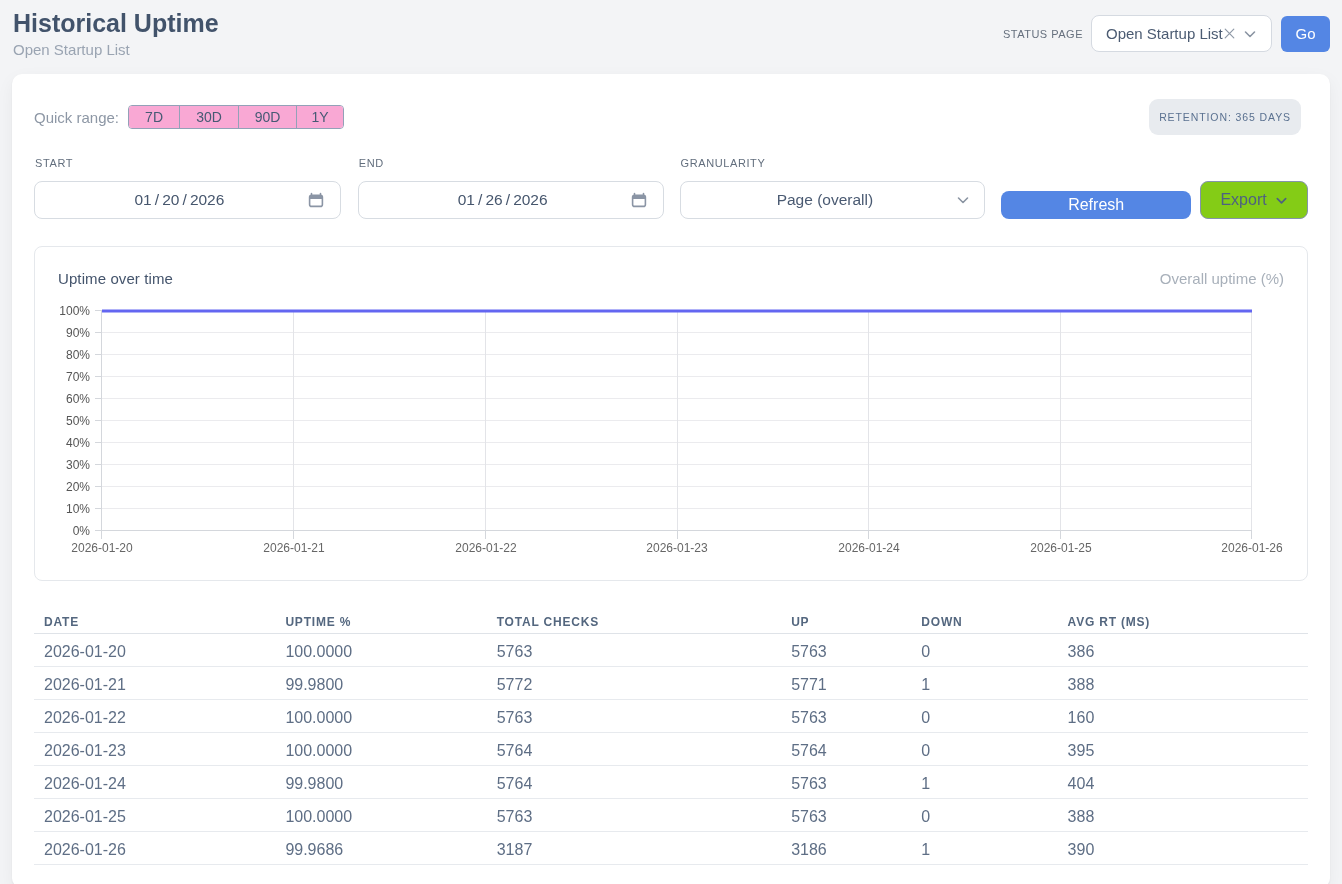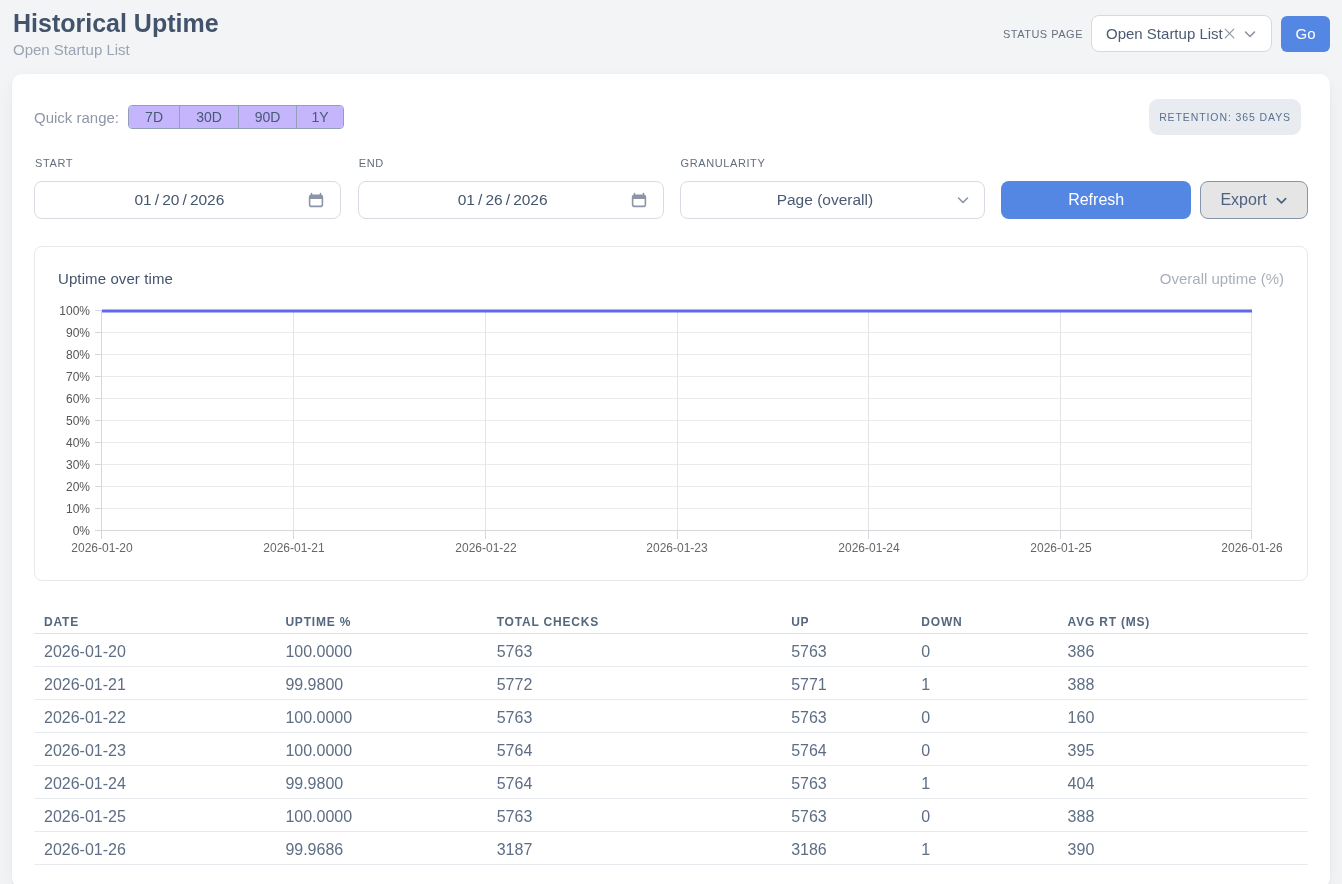--- a/index.html
+++ b/index.html
@@ -26,46 +26,46 @@
 }
 .card {
   margin-top: 16px; background: #fff; border-radius: 10px;
   box-shadow: 0 1px 2px rgba(16,24,40,.06), 0 6px 18px rgba(16,24,40,.05);
   padding: 25px 22px 23px 22px;
 }
 .row1 { display: flex; align-items: center; }
 .qr { font-size: 15px; color: #8d97a5; }
 .seg { display: flex; margin-left: 9px; border: 1px solid #93a1b8; border-radius: 4px; overflow: hidden; height: 24px; }
 .seg button {
-  background: #c4b5fd; border: none; border-left: 1px solid #93a1b8; color: #475a74;
+  background: #f9a8d4; border: none; border-left: 1px solid #93a1b8; color: #475a74;
   font-size: 14px; font-family: inherit; padding: 0; height: 100%;
 }
 .seg button:first-child { border-left: none; }
 .badge {
   margin-left: auto; margin-right: 7px; background: #e8ebef; color: #5a7190;
   font-size: 10.5px; letter-spacing: 0.9px; border-radius: 9px; height: 36px;
   display: flex; align-items: center; padding: 0 10px;
 }
 .row2 { display: flex; align-items: flex-end; margin-top: 22px; }
 .field label { display: block; font-size: 11px; color: #626e7d; letter-spacing: 0.6px; margin-bottom: 12px; margin-left: 1px; }
 .inputbox {
   height: 38px; border: 1px solid #d7dce2; border-radius: 8px; background: #fff;
   display: flex; align-items: center; color: #46566d; font-size: 15.5px;
   padding: 0 14px 0 16px;
 }
 .inputbox .grow { flex: 1; text-align: center; }
 .f-start { width: 307px; margin-right: 17px; }
 .f-end { width: 306px; margin-right: 16px; }
 .f-gran { width: 306px; margin-right: 16px; }
 .refresh {
-  width: 190px; height: 38px; background: #5486e4; color: #fff; border: none;
+  width: 190px; height: 28px; background: #5486e4; color: #fff; border: none;
   border-radius: 8px; font-size: 16px; font-family: inherit; margin-right: 9px;
 }
 .export {
-  width: 108px; height: 38px; background: #e5e5e5; color: #4e6181; border: 1px solid #8494ab;
+  width: 108px; height: 38px; background: #84cc16; color: #4e6181; border: 1px solid #8494ab;
   border-radius: 8px; font-size: 16px; font-family: inherit;
   display: flex; align-items: center; justify-content: center;
 }
 .export svg { margin-left: 8px; }
 .chart-card { margin-top: 27px; border: 1px solid #e5e8ec; border-radius: 8px; height: 335px; }
 .chart-head { display: flex; justify-content: space-between; padding: 23px 23px 0 23px; }
 .chart-head .t { font-size: 15px; font-weight: 400; color: #44546c; letter-spacing: 0.1px; }
 .chart-head .r { font-size: 15px; color: #a8b0ba; }
 .chart-svg { display: block; margin-top: 9px; }
 table { border-collapse: collapse; table-layout: fixed; width: 100%; margin-top: 31px; }

